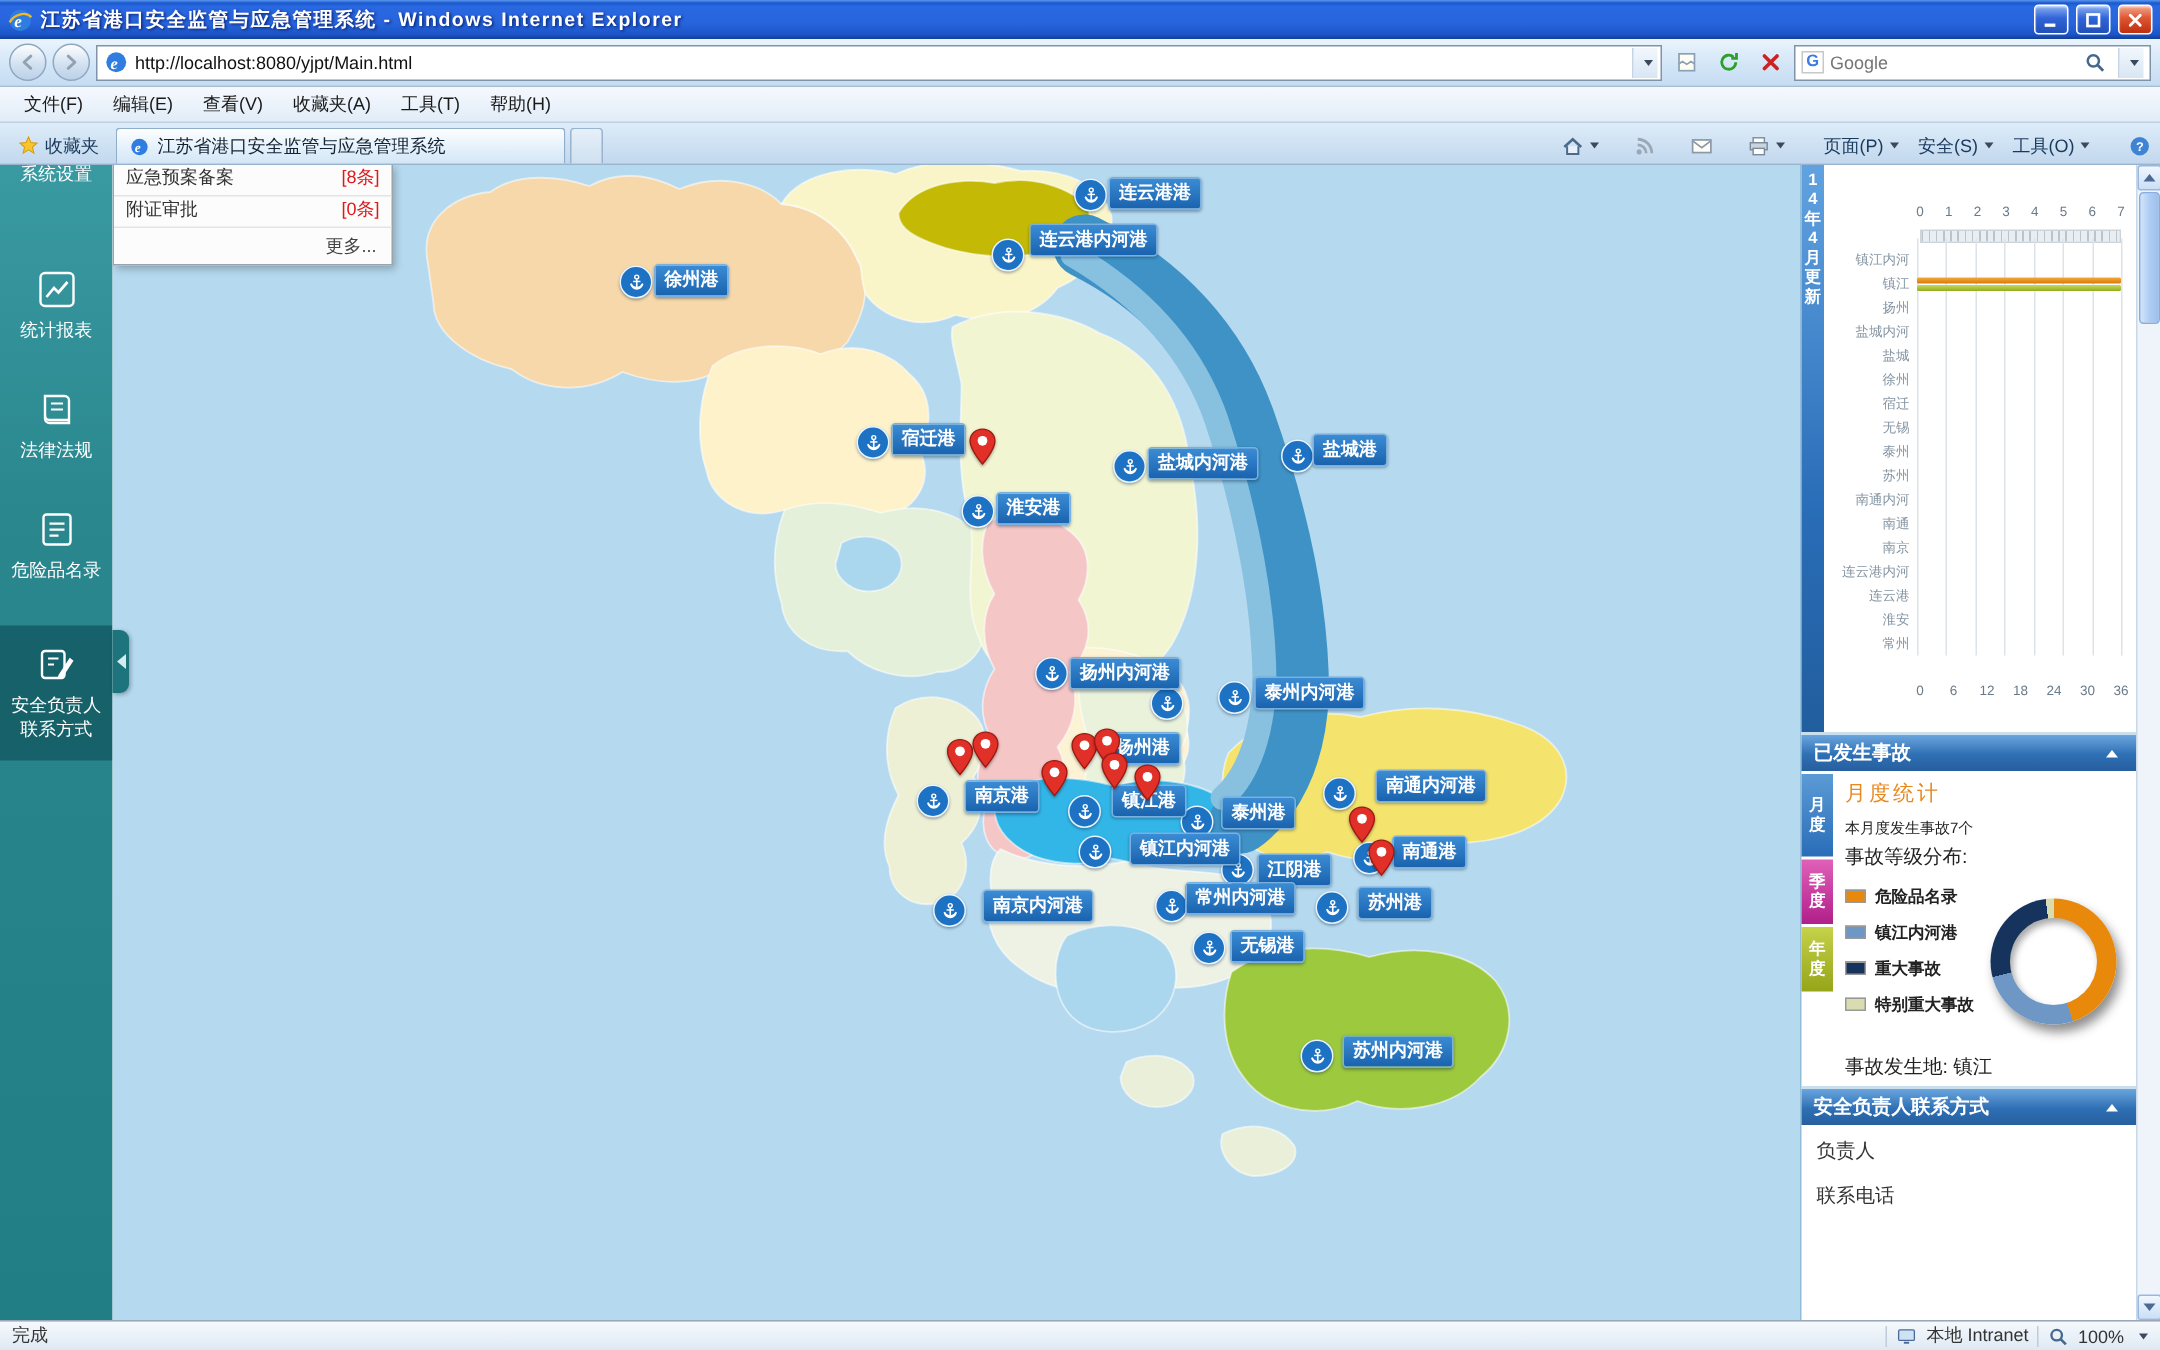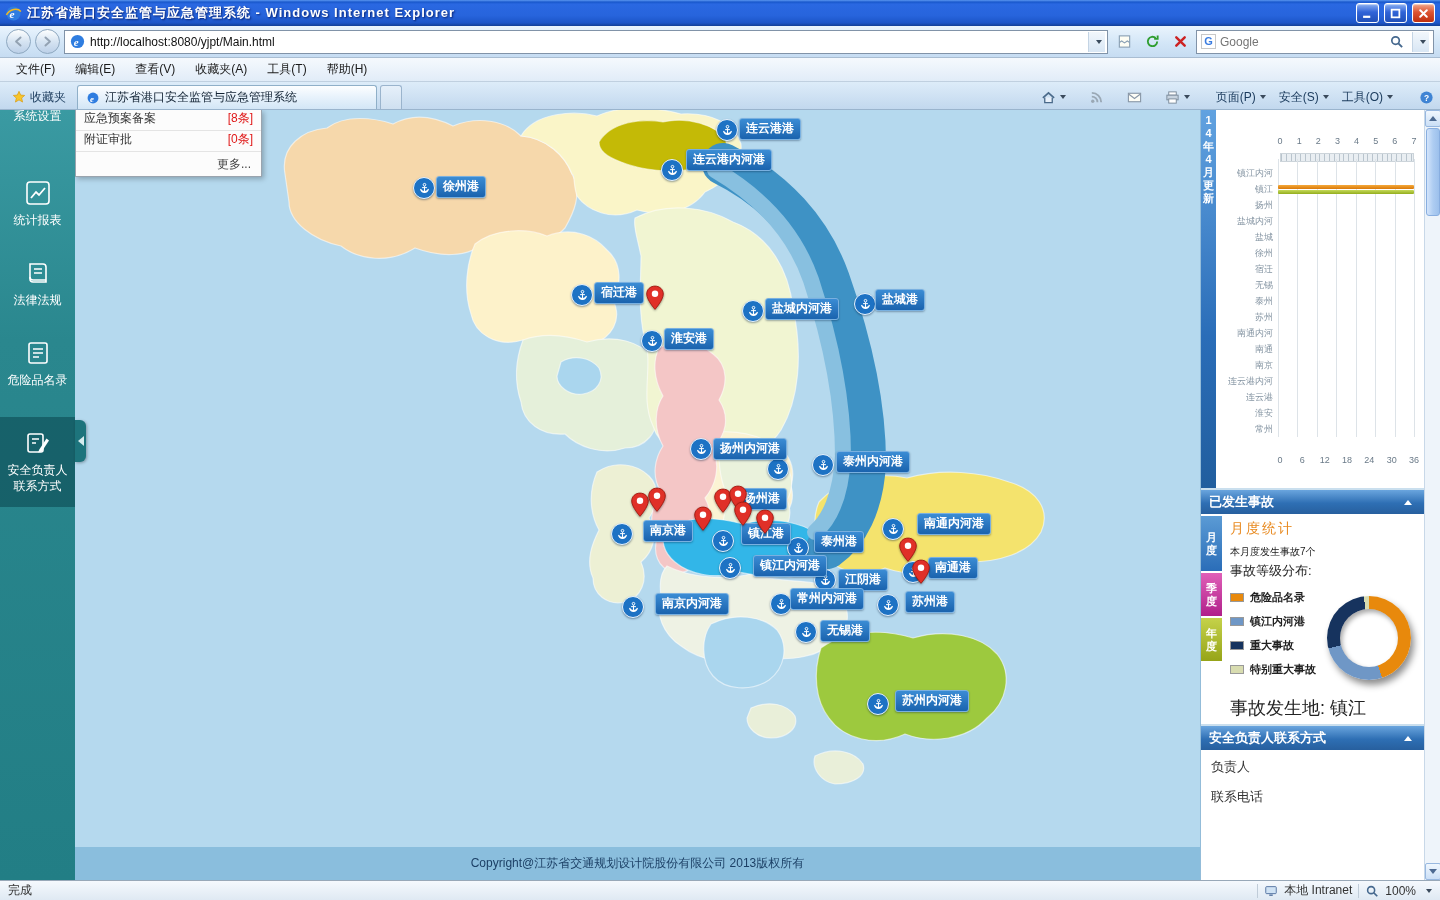--- a/index.html
+++ b/index.html
@@ -111,21 +111,21 @@
   .acc-summary{font-size:10px;color:#222;margin-bottom:3px;}
   .acc-dist{font-size:13px;color:#222;margin-bottom:3px;}
   .acc-flex{display:flex;flex:1;min-height:0;}
   .legend{display:flex;flex-direction:column;gap:9px;padding-top:7px;}
   .lg-row{display:flex;align-items:center;gap:6px;}
   .lg-swatch{width:14px;height:9px;border:1px solid #999;flex:none;display:block;}
   .lg-label{font-size:11px;font-weight:bold;color:#222;white-space:nowrap;}
   .donut-wrap{margin-left:auto;width:94px;display:flex;align-items:center;justify-content:center;flex:none;}
   .donut{width:84px;height:84px;border-radius:50%;position:relative;box-shadow:3px 5px 7px rgba(0,0,0,.45);}
   .donut::after{content:"";position:absolute;inset:13px;background:#fff;border-radius:50%;box-shadow:inset 2px 3px 5px rgba(0,0,0,.35);}
-  .acc-location{font-size:18px;color:#222;margin-top:4px;flex:none;}
+  .acc-location{font-size:13px;color:#222;margin-top:4px;flex:none;}
 
   .contact-card{flex:none;display:flex;flex-direction:column;}
   .contact-body{padding:8px 10px;display:flex;flex-direction:column;gap:12px;}
   .contact-row{font-size:13px;color:#333;}
 
   
   .scrollbar{width:16px;flex:none;background:#eef4fa;border-left:1px solid #c8d8e8;display:flex;flex-direction:column;align-items:center;}
   .sc-btn{width:16px;height:17px;background:linear-gradient(180deg,#f0f7fe,#cbdff6);border:1px solid #98b8e0;border-radius:2px;display:flex;align-items:center;justify-content:center;flex:none;}
   .sc-btn i{width:0;height:0;border-left:4px solid transparent;border-right:4px solid transparent;display:block;}
   .sc-btn.up i{border-bottom:5px solid #4d6a92;}
@@ -616,23 +616,20 @@
               <span class="qm-count">[8条]</span>
             </div>
             <div class="qm-row">
               <span>附证审批</span>
               <span class="qm-count">[0条]</span>
             </div>
           </div>
         <div class="qm-more">更多...</div>
       </div>
 
-      <div class="map-footer">
-        <span>Copyright@江苏省交通规划设计院股份有限公司 2013版权所有</span>
-      </div>
     </div>
 
     <div class="rightpanel">
 
       <div class="chart-card">
         <div class="v-strip">
             <span>1</span>
             <span>4</span>
             <span>年</span>
             <span>4</span>

